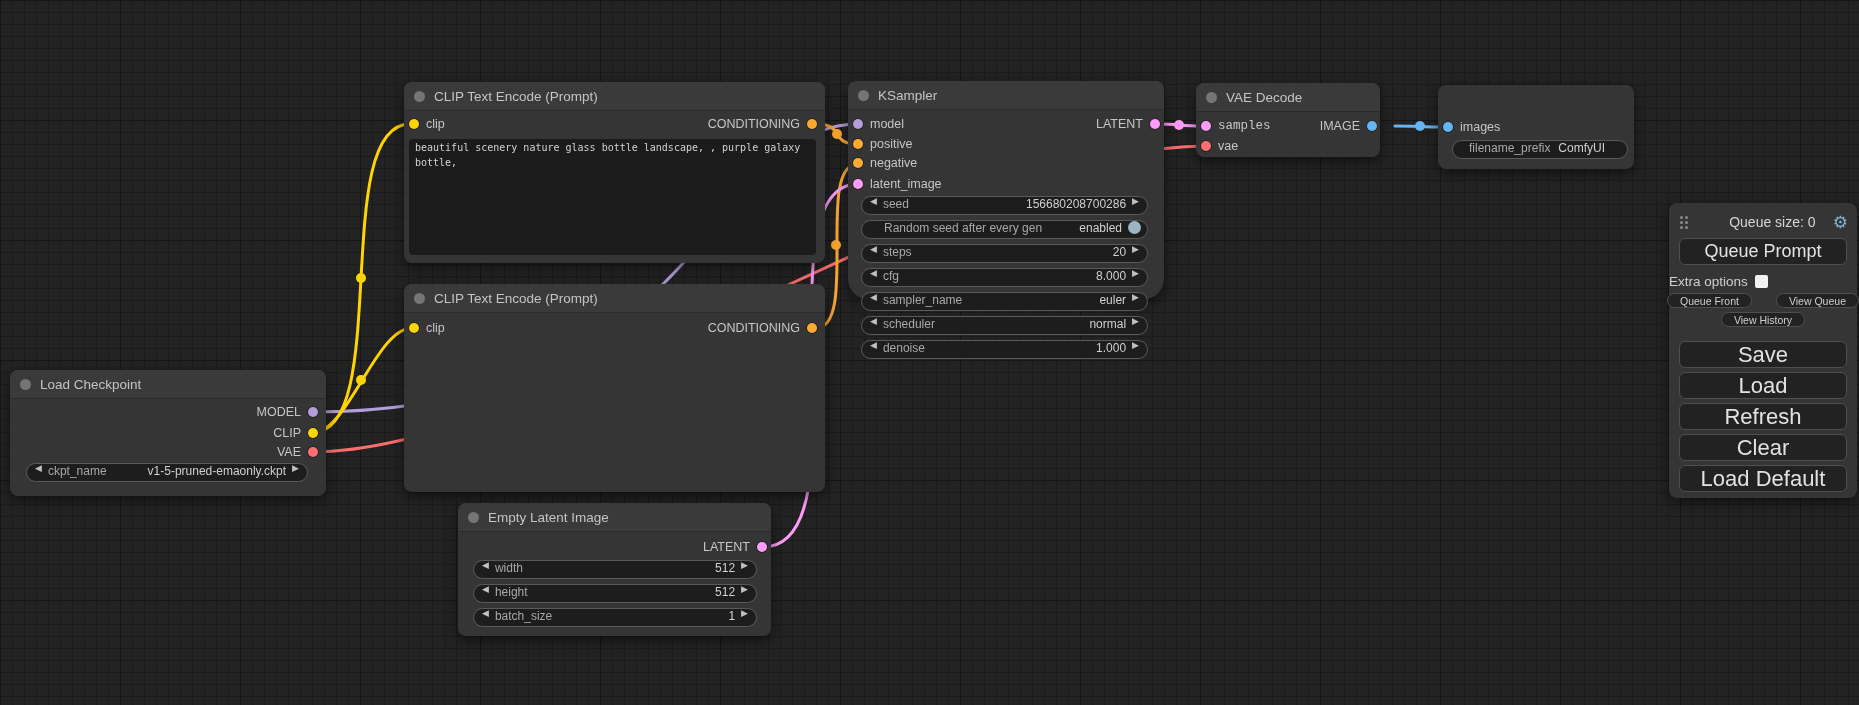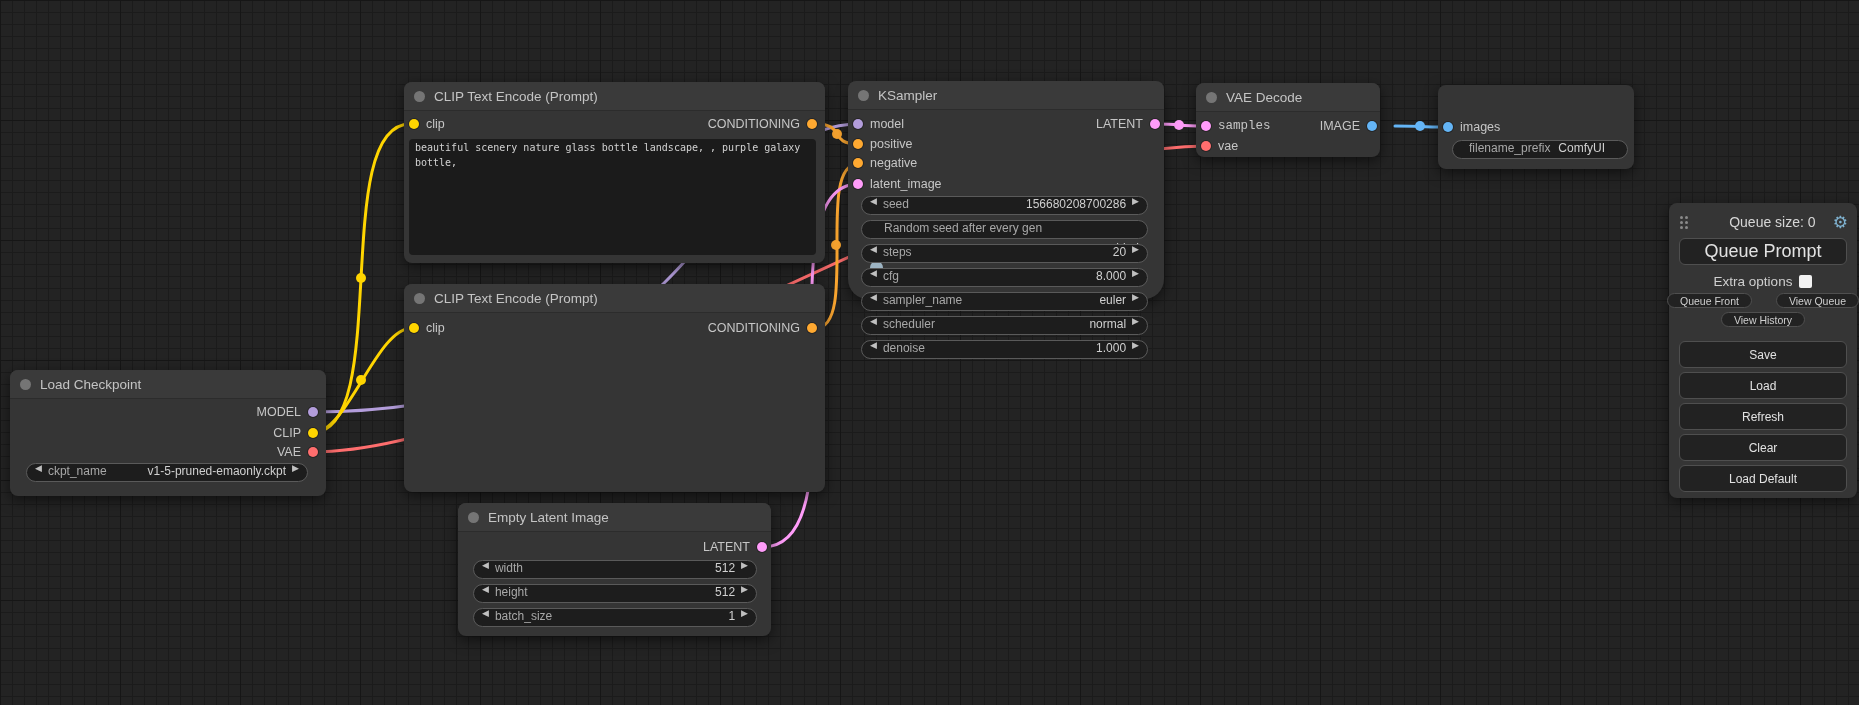--- a/index.html
+++ b/index.html
@@ -58,24 +58,24 @@
     display:flex;align-items:center;color:#d6d6d6;font-size:14px;}
   .qsize{flex:1;text-align:center;}
   .drag-dots{display:grid;grid-template-columns:3px 3px;grid-gap:2px;margin-left:11px;}
   .drag-dots i{width:3px;height:3px;border-radius:50%;background:#8a8a8a;}
   .gear{margin-right:9px;margin-left:-24px;color:#7fb2d0;font-size:17px;line-height:1;cursor:pointer;}
   .mbtn{
     position:absolute;left:10px;right:10px;height:27px;background:#222222;
     border:1px solid #4f4f4f;border-radius:6px;color:#e2e2e2;
     display:flex;align-items:center;justify-content:center;cursor:pointer;
   }
-  .mbtn.big{font-size:12px;}
+  .mbtn.big{font-size:22px;}
   .qprompt{top:35px;font-size:18px;}
   .extra-row{position:absolute;left:0;top:70px;width:100%;height:16px;
-    display:flex;align-items:center;justify-content:center;gap:7px;color:#cfcfcf;font-size:13.5px;}
+    display:flex;align-items:center;gap:7px;color:#cfcfcf;font-size:13.5px;}
   .checkbox{width:13px;height:13px;background:#f2f2f2;border-radius:2px;cursor:pointer;}
   .small-row{position:absolute;left:0;top:90px;width:100%;display:flex;justify-content:center;gap:24px;}
   .sbtn{
     height:15px;background:#222222;border:1px solid #4f4f4f;border-radius:8px;
     color:#cfcfcf;font-size:10.5px;display:flex;align-items:center;justify-content:center;
     padding:0 12px;cursor:pointer;white-space:nowrap;
   }
   .hist-row{position:absolute;left:0;top:109px;width:100%;display:flex;justify-content:center;}
 </style>
 </head>
@@ -212,21 +212,21 @@
       <span>LATENT</span>
       <span class="sdot c-latent"></span>
     </div>
 
     <div class="pill" style="top:115px;left:13px;right:16px;">
       <span class="arrow">◀</span>
       <span class="wlabel">seed</span>
       <span class="wvalue">156680208700286</span>
       <span class="arrow">▶</span>
     </div>
-    <div class="pill" style="top:139px;left:13px;right:16px;flex-direction:column;">
+    <div class="pill" style="top:139px;left:13px;right:16px;">
       <span class="wlabel" style="margin-left:14px;">Random seed after every gen</span>
       <span class="wvalue">enabled</span>
       <span class="toggle-dot"></span>
     </div>
     <div class="pill" style="top:163px;left:13px;right:16px;">
       <span class="arrow">◀</span>
       <span class="wlabel">steps</span>
       <span class="wvalue">20</span>
       <span class="arrow">▶</span>
     </div>

